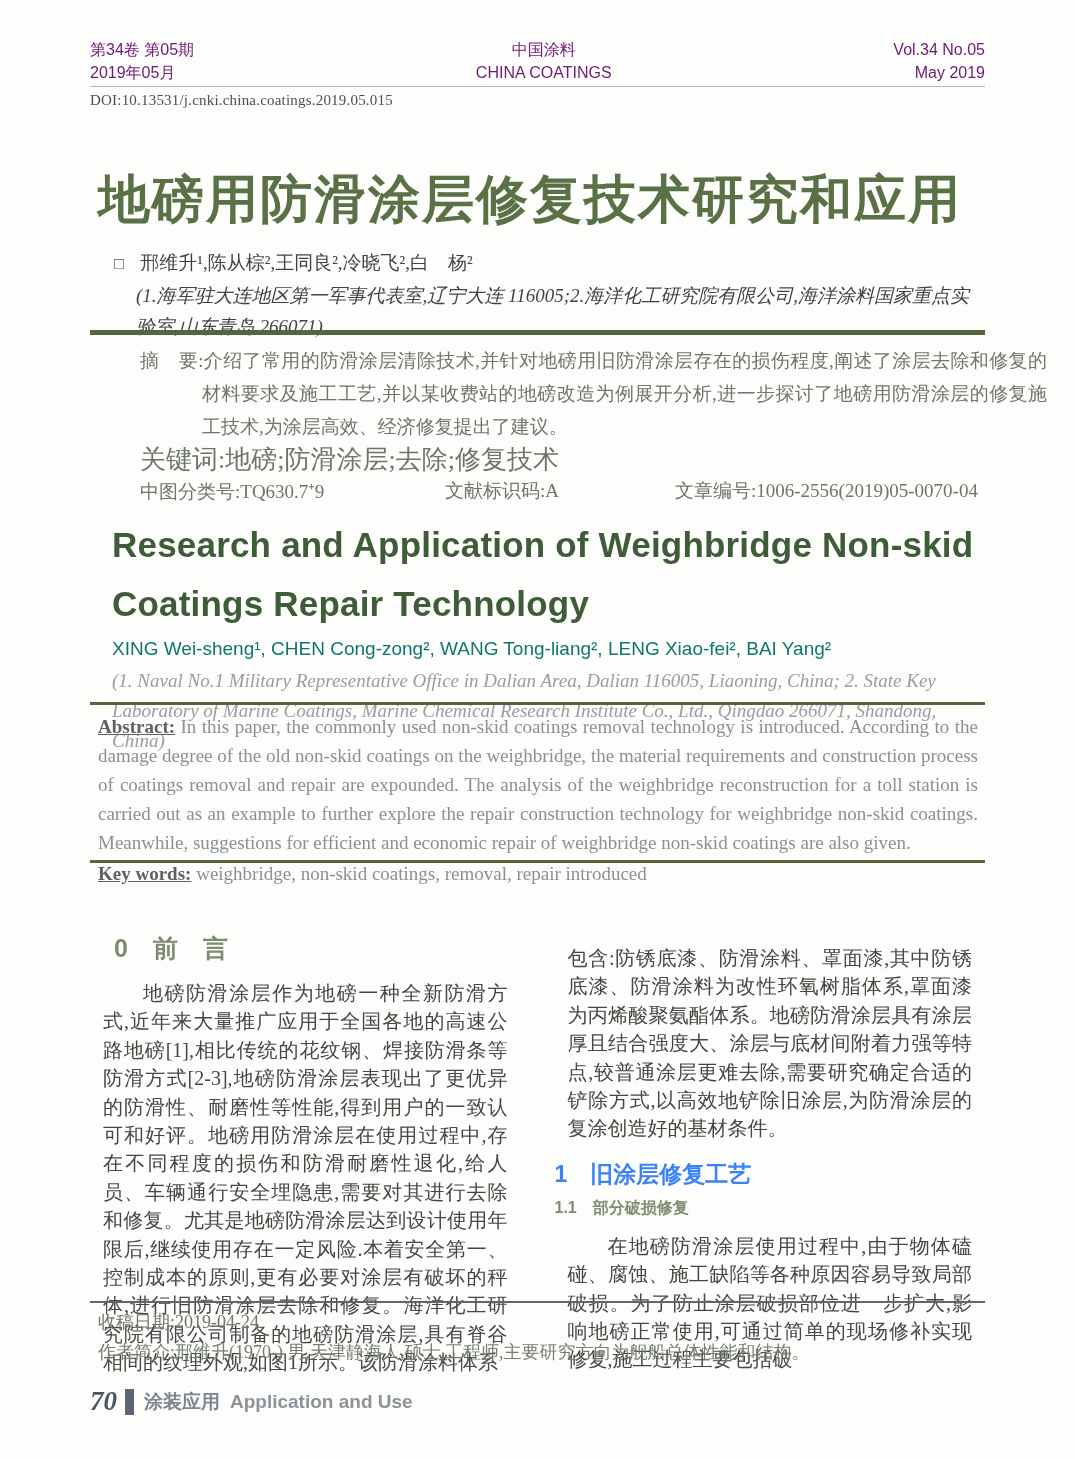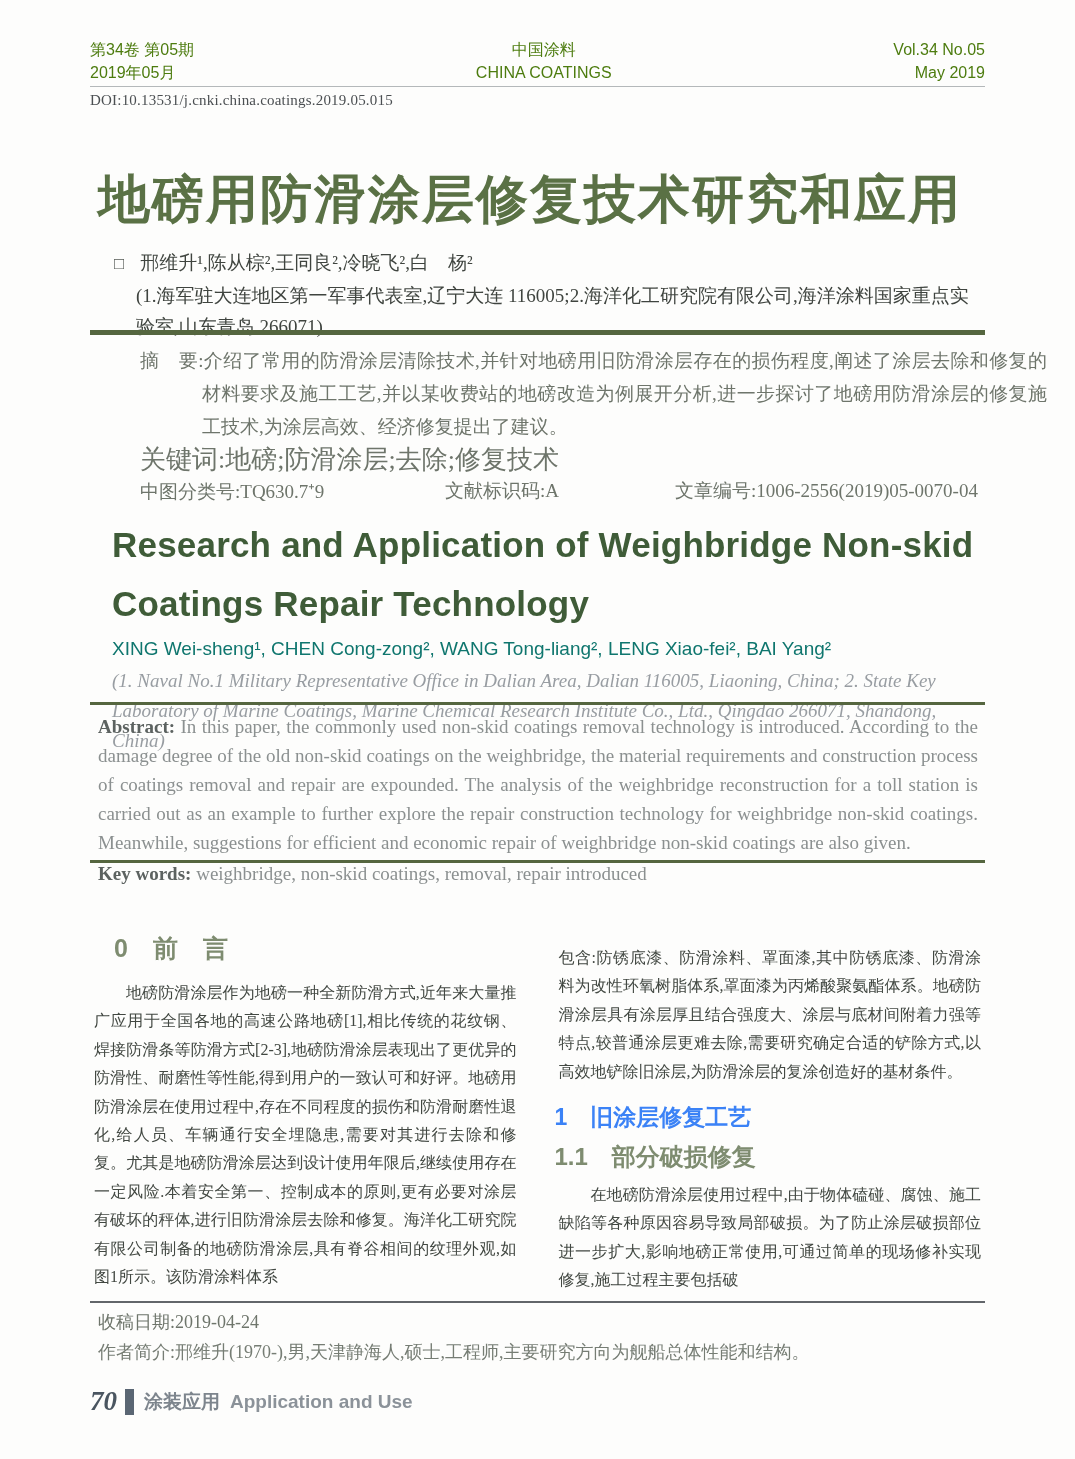--- a/index.html
+++ b/index.html
@@ -8,32 +8,32 @@
     width:1075px;height:1459px;
     background:#fdfdfc;
     font-family:"Liberation Serif", serif;
     color:#474d47;
     overflow:hidden;
   }
 
   
   .hdr{position:absolute;left:90px;top:38px;width:895px;height:48px;
        border-bottom:1.5px solid #b4b8ba;display:flex;justify-content:space-between;
-       color:#4d7c0f;font-size:16px;line-height:23px;font-family:"Liberation Sans",sans-serif;}
+       color:#701a75;font-size:16px;line-height:23px;font-family:"Liberation Sans",sans-serif;}
   .hdr .c{text-align:center;}
   .hdr .r{text-align:right;}
   .doi{position:absolute;left:90px;top:92px;font-size:15px;color:#4b4f52;letter-spacing:.2px;}
 
   
   .title-cn{position:absolute;left:98px;top:165px;width:880px;margin:0;
     font-size:52px;font-weight:bold;color:#5a7145;letter-spacing:2px;
     font-family:"Liberation Sans",sans-serif;}
   .authors-cn{position:absolute;left:114px;top:250px;font-size:19px;color:#3f443f;}
   .authors-cn .marker{display:inline-block;margin-right:16px;color:#565b56;font-size:17px;}
-  .affil-cn{position:absolute;left:136px;top:280px;width:848px;font-size:19px;line-height:31px;color:#3f443f;}
+  .affil-cn{position:absolute;left:136px;top:280px;width:848px;font-size:19px;line-height:31px;color:#3f443f;font-style:italic;}
 
   .rule-thick{position:absolute;left:90px;top:330px;width:895px;height:5px;background:#55663f;}
 
   
   .abs-cn{position:absolute;left:140px;top:344px;width:845px;font-size:19px;line-height:33px;
     color:#6e756b;text-align:justify;padding-left:62px;text-indent:-62px;}
   .kw-cn{position:absolute;left:140px;top:442px;font-size:26px;color:#6e756b;}
   .clsrow{position:absolute;left:140px;top:478px;width:845px;font-size:19px;color:#6e756b;}
   .clsrow .i2{position:absolute;left:305px;}
   .clsrow .i3{position:absolute;left:535px;}
@@ -43,34 +43,34 @@
     font-size:35px;line-height:59px;font-weight:bold;color:#3f5c38;
     font-family:Liberation Sans, sans-serif;letter-spacing:.2px;}
   .authors-en{position:absolute;left:112px;top:638px;font-size:19px;color:#0f766e;
     font-family:"Liberation Sans",sans-serif;}
   .affil-en{position:absolute;left:112px;top:666px;width:872px;font-size:19px;line-height:30px;
     font-style:italic;color:#989da2;}
 
   .rule2{position:absolute;left:90px;top:702px;width:895px;height:3px;background:#55663f;}
   .abs-en{position:absolute;left:98px;top:712px;width:880px;font-size:19px;line-height:29px;
     color:#8b9090;text-align:justify;}
-  .abs-en b{color:#5c6260;}
+  .abs-en b{color:#5c6260;text-decoration:underline;}
   .kw-en{margin-top:2px;text-align:left;}
   .rule3{position:absolute;left:90px;top:860px;width:895px;height:3px;background:#55663f;}
 
   
   .cols{position:absolute;left:90px;top:928px;width:895px;height:370px;display:flex;gap:34px;}
   .col{width:431px;}
   h2.sec{margin:4px 0 14px 24px;font-size:25px;color:#7e8c70;font-weight:bold;
     font-family:"Liberation Sans",sans-serif;}
   h3.sec1{margin:16px 0 6px 0;font-size:23px;color:#3b82f6;font-weight:bold;
     font-family:"Liberation Sans",sans-serif;}
-  h4.sec11{margin:8px 0 8px 0;font-size:24px;color:#7e8c70;font-weight:bold;
+  h4.sec11{margin:8px 0 8px 0;font-size:16px;color:#7e8c70;font-weight:bold;
     font-family:"Liberation Sans",sans-serif;}
-  .para{font-size:16px;line-height:28.4px;text-align:justify;color:#424842;margin:4px;}
+  .para{font-size:20px;line-height:28.4px;text-align:justify;color:#424842;margin:13px;}
   .indent{text-indent:2em;}
   .rcol .para.first{margin-top:16px;}
 
   
   .fnrule{position:absolute;left:90px;top:1301px;width:895px;height:1.5px;background:#62666a;}
   .fn1{position:absolute;left:98px;top:1310px;font-size:18px;color:#6e756b;}
   .fn2{position:absolute;left:98px;top:1340px;font-size:18px;color:#767d74;}
 
   
   .footer{position:absolute;left:90px;top:1386px;display:flex;align-items:center;

